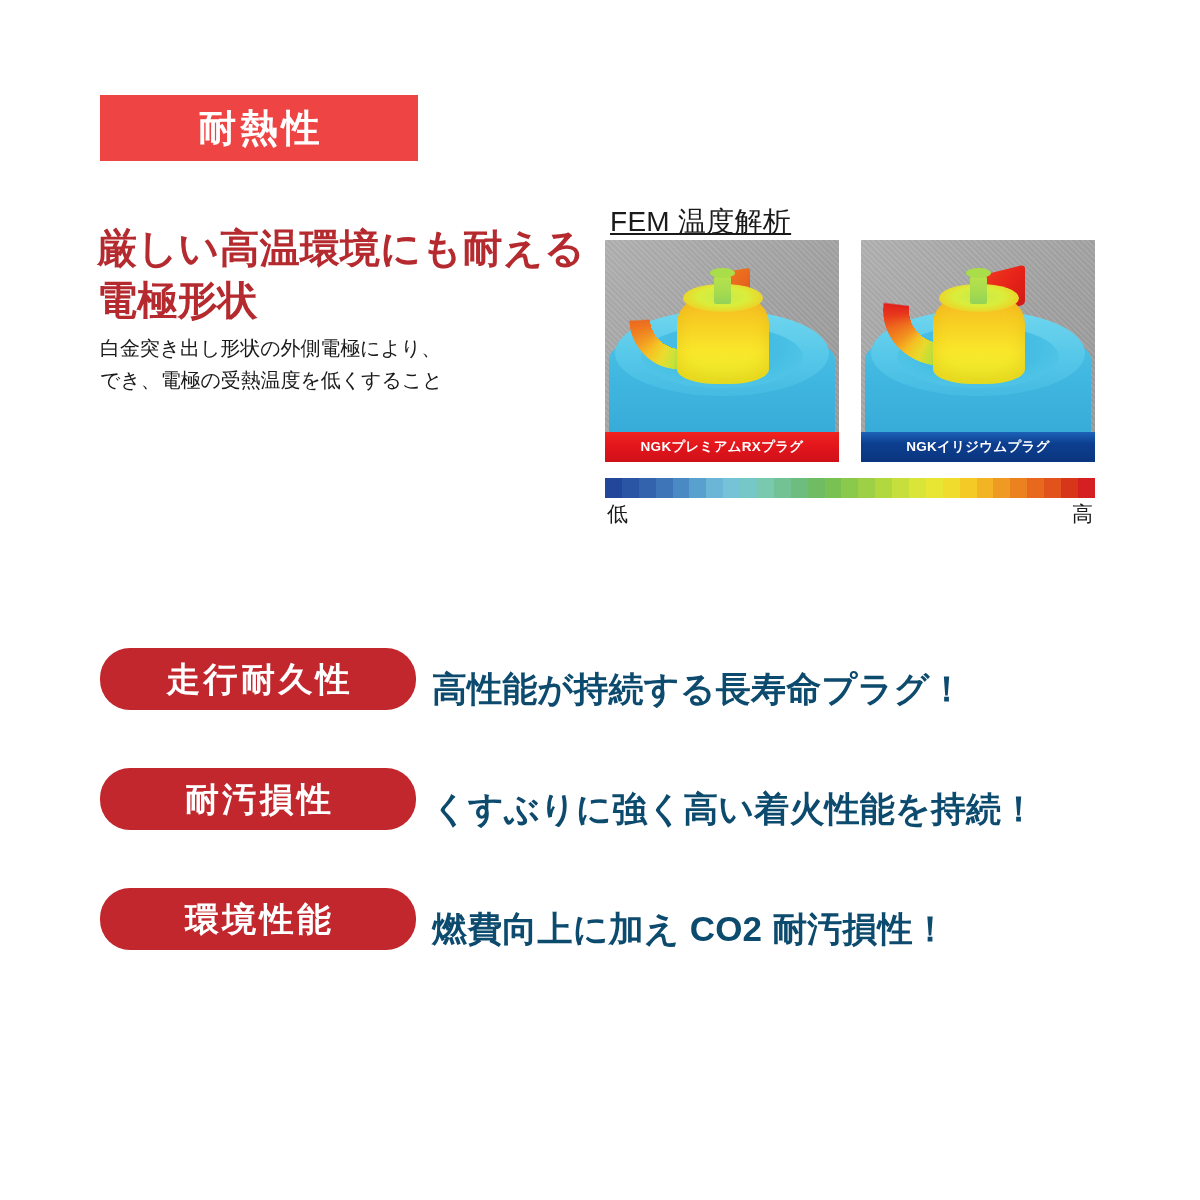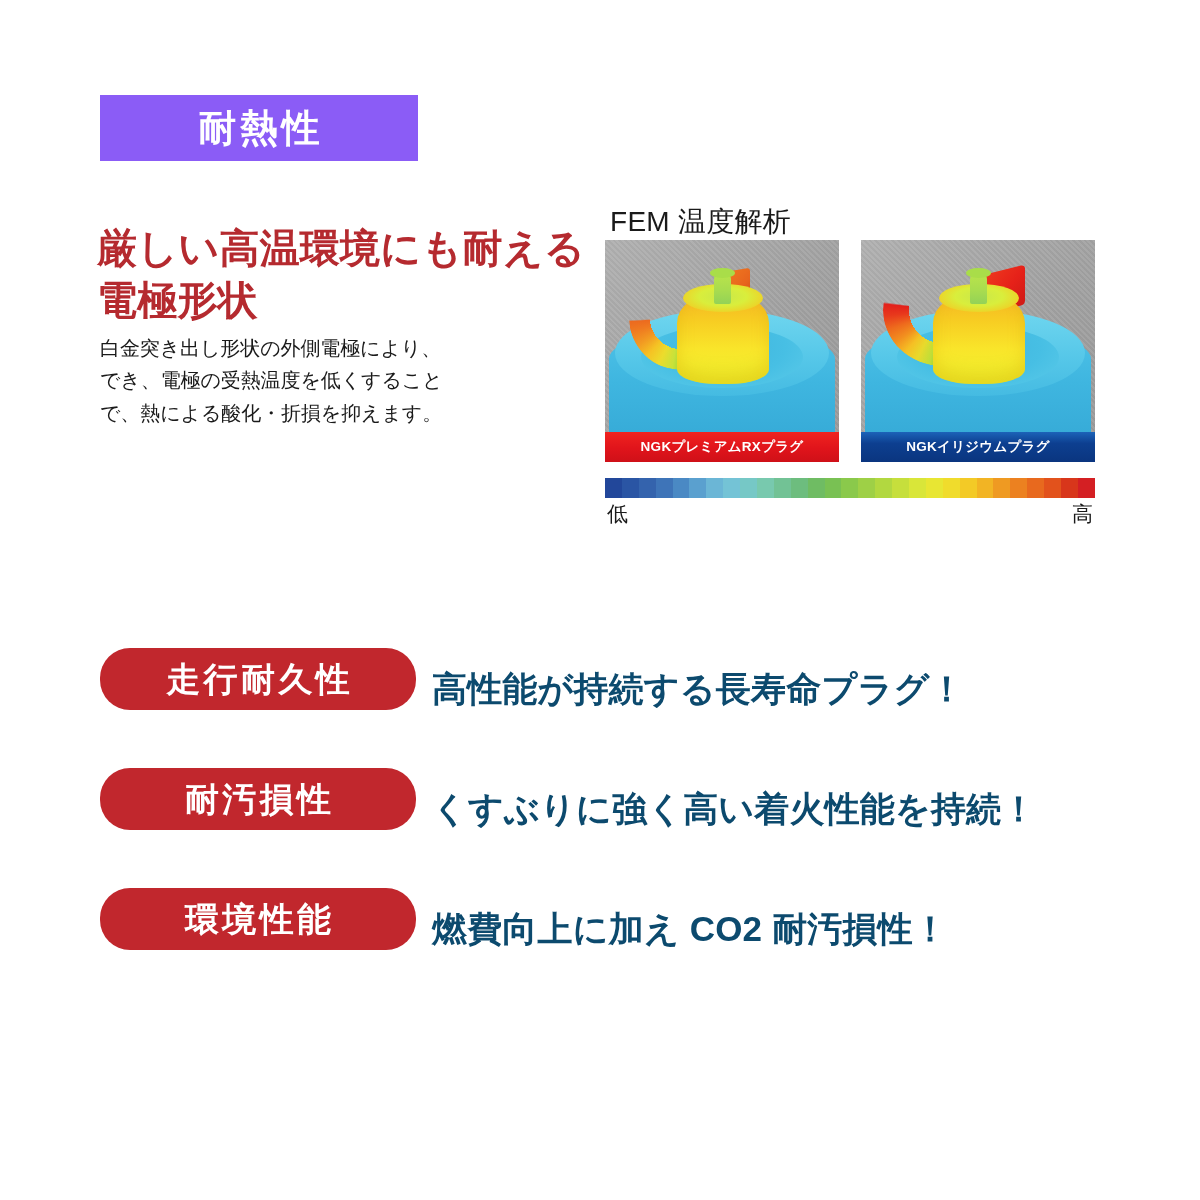--- a/index.html
+++ b/index.html
@@ -11,21 +11,21 @@
     width: 1200px;
     height: 1200px;
     position: relative;
     font-family: "Liberation Sans", "DejaVu Sans", sans-serif;
     overflow: hidden;
   }
 
   
   .badge {
     position: absolute;
-    background: #8b5cf6;
+    background: #ef4444;
     color: #ffffff;
     display: flex;
     align-items: center;
     justify-content: center;
     font-weight: 700;
     letter-spacing: 0.10em;
     text-indent: 0.10em;
     line-height: 1;
     white-space: nowrap;
   }
@@ -66,20 +66,21 @@
 
   
   #fem-title {
     position: absolute;
     left: 610px;
     top: 203px;
     font-size: 28px;
     color: #1a1a1a;
     letter-spacing: 0.01em;
     white-space: nowrap;
+    text-decoration: underline;
   }
 
   #fem-panel {
     position: absolute;
     left: 605px;
     top: 240px;
     width: 490px;
     height: 295px;
     padding-left: 24px;
   }
@@ -341,21 +342,20 @@
 <div class="badge" id="badge-heat">耐熱性</div>
 
 <div id="headline">
   <span class="hl-line">厳しい高温環境にも耐える</span>
   <span class="hl-line">電極形状</span>
 </div>
 
 <div id="body-copy">
   <span class="bd-line">白金突き出し形状の外側電極により、</span>
   <span class="bd-line">でき、電極の受熱温度を低くすること</span>
-  <span class="bd-line">で、熱による酸化・折損を抑えます。</span>
 </div>
 
 <div id="fem-title">FEM 温度解析</div>
 
 <div id="fem-panel">
 
   <div class="sim" id="sim-rx">
     <div class="sim-bg"></div>
     <div class="shell-base"></div>
     <div class="shell-rim"></div>

